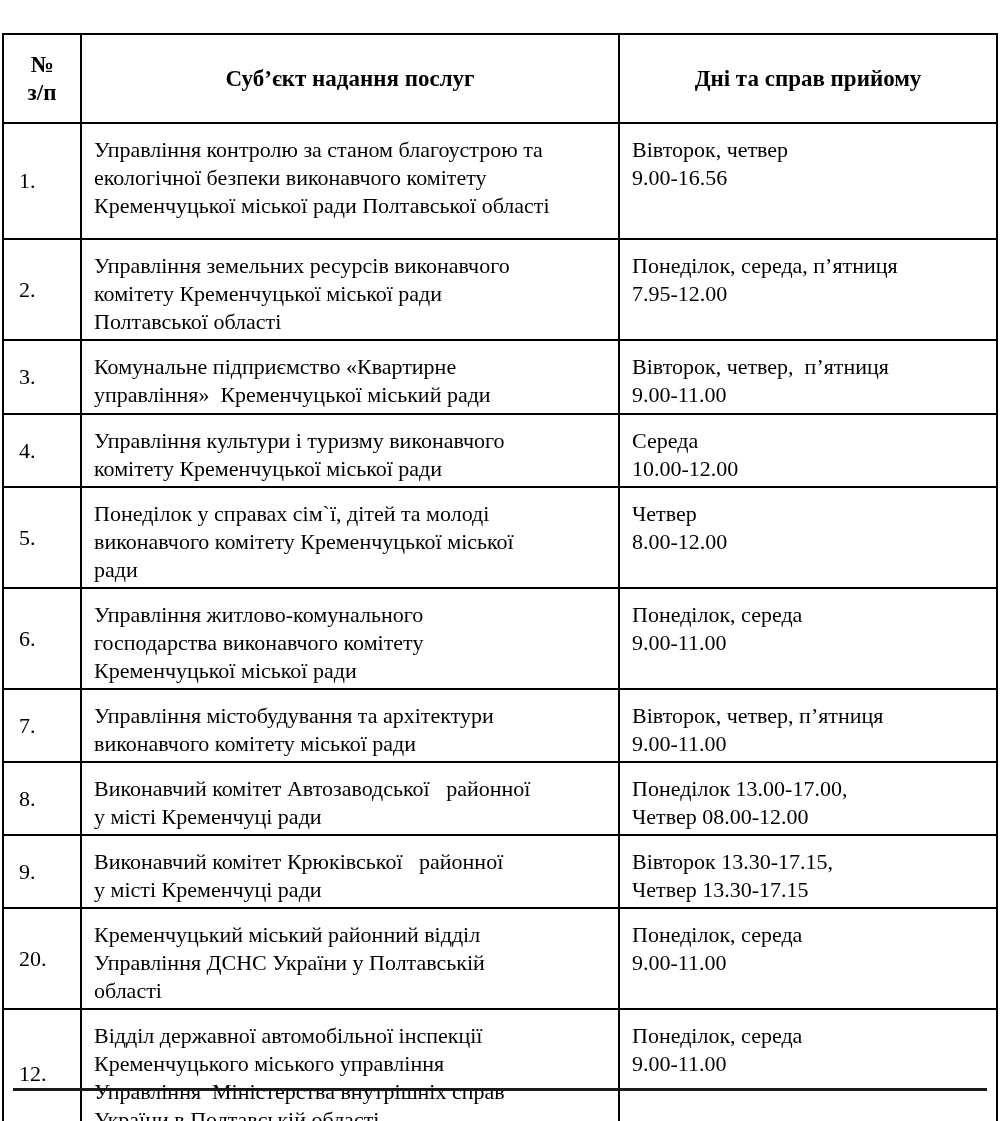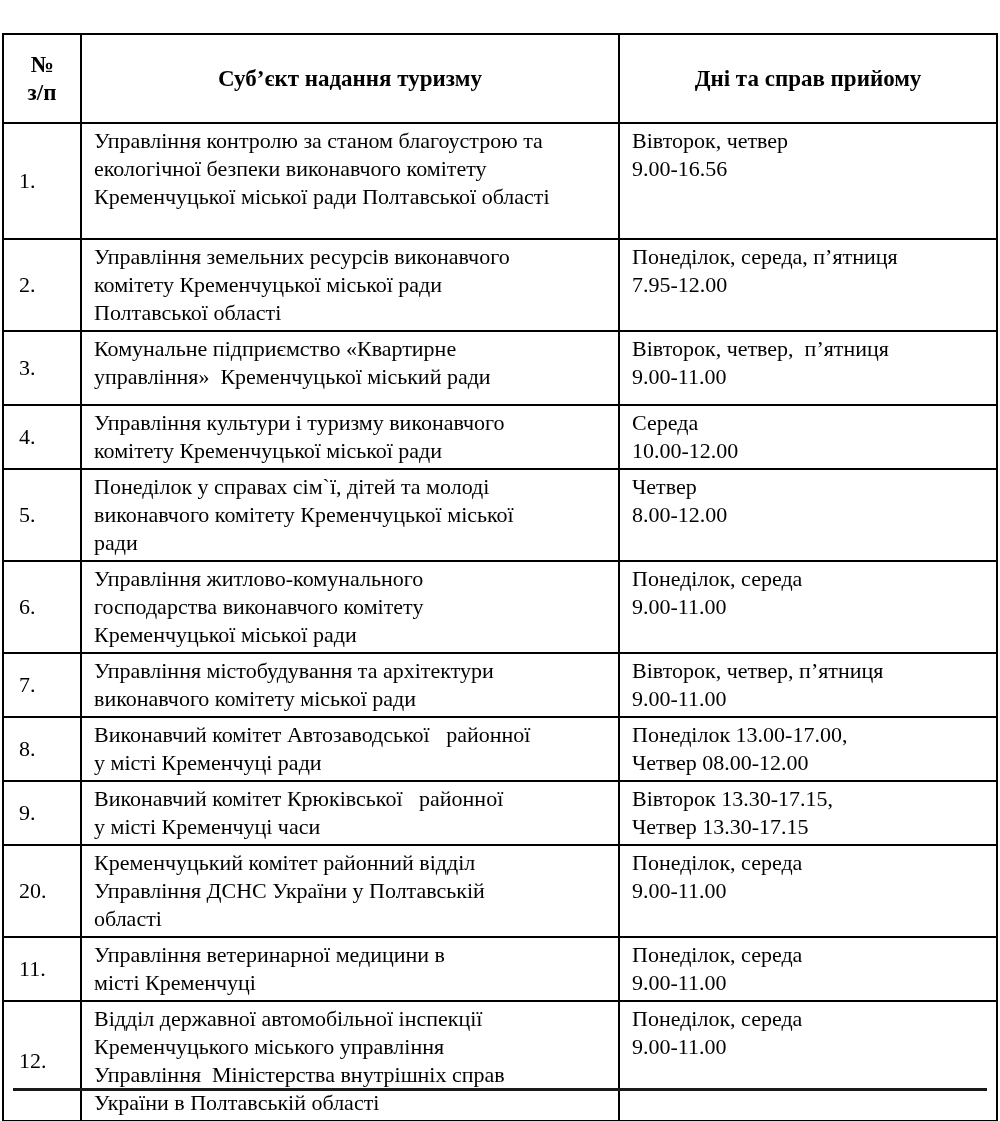--- a/index.html
+++ b/index.html
@@ -38,21 +38,21 @@
   }
   thead tr { height: 89px; }
   td.col-num {
     text-align: left;
     vertical-align: middle;
     padding-left: 15px;
     padding-right: 4px;
   }
   td.col-subject, td.col-schedule {
     vertical-align: top;
-    padding: 3px 10px 3px 12px;
+    padding: 12px 10px 3px 12px;
     white-space: pre-wrap;
   }
   tbody tr:nth-child(1)  { height: 116px; }
   tbody tr:nth-child(2)  { height: 86px; }
   tbody tr:nth-child(3)  { height: 74px; }
   tbody tr:nth-child(4)  { height: 58px; }
   tbody tr:nth-child(5)  { height: 85px; }
   tbody tr:nth-child(6)  { height: 86px; }
   tbody tr:nth-child(7)  { height: 57px; }
   tbody tr:nth-child(8)  { height: 59px; }
@@ -76,21 +76,21 @@
   <table class="schedule">
     <colgroup>
       <col style="width:78px">
       <col style="width:538px">
       <col style="width:378px">
     </colgroup>
     <thead>
       <tr>
         <th>№
 з/п</th>
-        <th>Суб’єкт надання туризму</th>
+        <th>Суб’єкт надання послуг</th>
         <th>Дні та справ прийому</th>
       </tr>
     </thead>
     <tbody id="table-body">
         <tr>
           <td class="col-num">1.</td>
           <td class="col-subject">Управління контролю за станом благоустрою та
 екологічної безпеки виконавчого комітету
 Кременчуцької міської ради Полтавської області</td>
           <td class="col-schedule">Вівторок, четвер
@@ -144,36 +144,29 @@
         <tr>
           <td class="col-num">8.</td>
           <td class="col-subject">Виконавчий комітет Автозаводської   районної
 у місті Кременчуці ради</td>
           <td class="col-schedule">Понеділок 13.00-17.00,
 Четвер 08.00-12.00</td>
         </tr>
         <tr>
           <td class="col-num">9.</td>
           <td class="col-subject">Виконавчий комітет Крюківської   районної
-у місті Кременчуці часи</td>
+у місті Кременчуці ради</td>
           <td class="col-schedule">Вівторок 13.30-17.15,
 Четвер 13.30-17.15</td>
         </tr>
         <tr>
           <td class="col-num">20.</td>
-          <td class="col-subject">Кременчуцький комітет районний відділ
+          <td class="col-subject">Кременчуцький міський районний відділ
 Управління ДСНС України у Полтавській
 області</td>
-          <td class="col-schedule">Понеділок, середа
-9.00-11.00</td>
-        </tr>
-        <tr>
-          <td class="col-num">11.</td>
-          <td class="col-subject">Управління ветеринарної медицини в
-місті Кременчуці</td>
           <td class="col-schedule">Понеділок, середа
 9.00-11.00</td>
         </tr>
         <tr>
           <td class="col-num">12.</td>
           <td class="col-subject">Відділ державної автомобільної інспекції
 Кременчуцького міського управління
 Управління  Міністерства внутрішніх справ
 України в Полтавській області</td>
           <td class="col-schedule">Понеділок, середа

